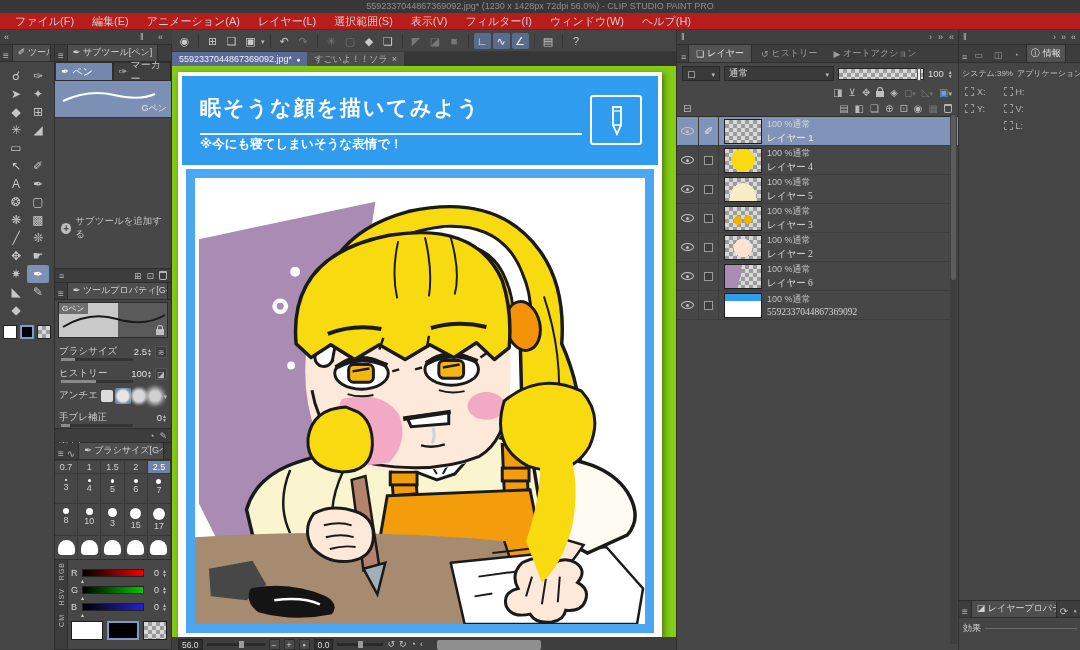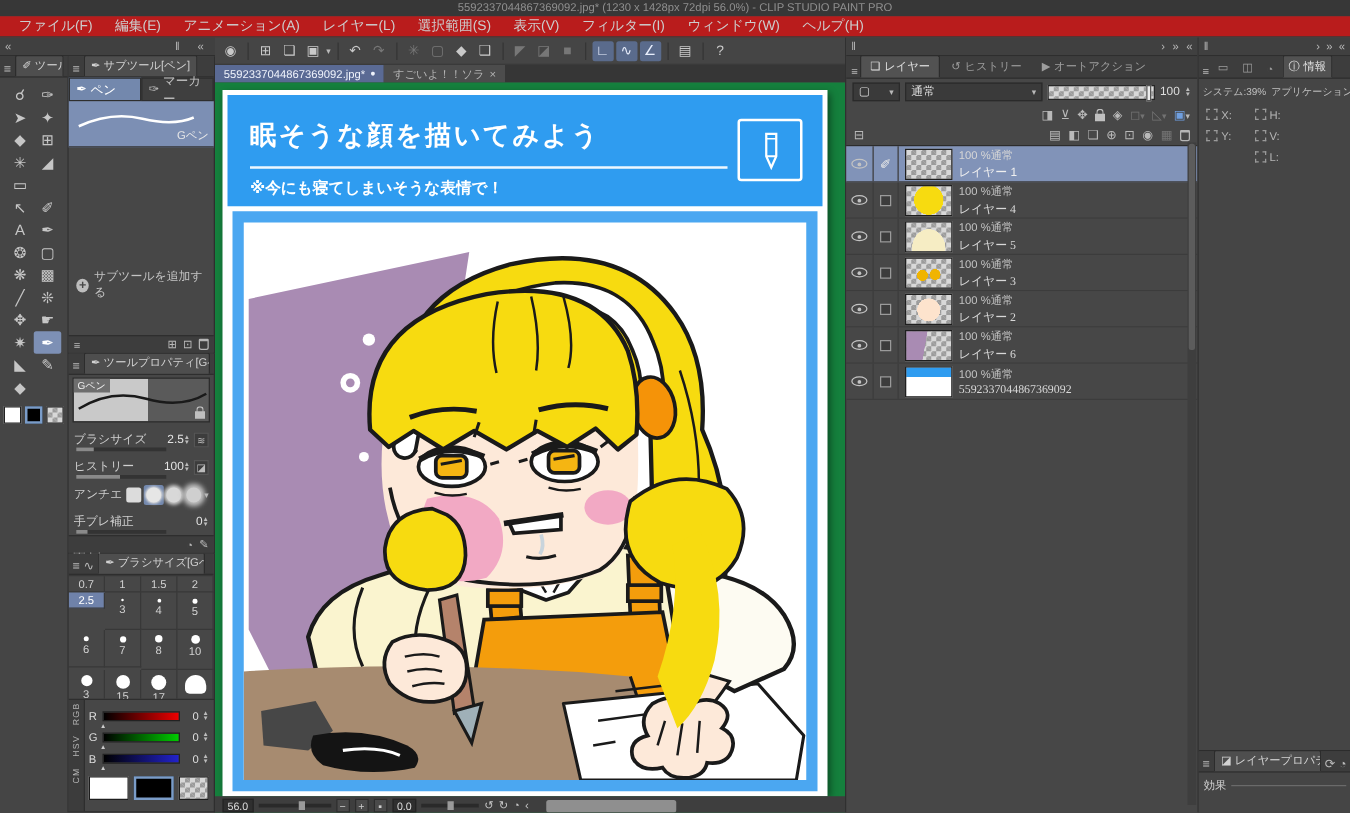--- a/index.html
+++ b/index.html
@@ -76,21 +76,21 @@
   .aa2{box-shadow:0 0 2px 1px #dcdcdc;background:#e6e6e6;}
   .aa3{box-shadow:0 0 3px 2px #cfcfcf;background:#d8d8d8;}
   .aa4{box-shadow:0 0 4px 3px #c4c4c4;background:#cfcfcf;}
   .aawrap{width:16px;height:16px;display:flex;align-items:center;justify-content:center;border-radius:2px;}
   .aawrap.on{background:#7388ad;}
   .chkrow{display:flex;align-items:center;gap:4px;padding:3px 4px;font-size:9.5px;color:#d0d0d0;}
   .chkrow .pbox{width:10px;height:10px;border:1px solid #777;background:#555;color:#ddd;font-size:9px;line-height:9px;text-align:center;}
   #toolprop .cutrow{height:8px;margin:0 4px;background:#3a3a3a;border-radius:2px;opacity:.6;}
 
   #brushsize{top:443px;height:117px;overflow:hidden;}
-  #bsgrid{display:grid;grid-template-columns:repeat(4,1fr);border-top:1px solid #383838;}
+  #bsgrid{display:grid;grid-template-columns:repeat(5,1fr);border-top:1px solid #383838;}
   #bsgrid .bcell{border-right:1px solid #383838;border-bottom:1px solid #383838;text-align:center;color:#d0d0d0;font-size:9px;position:relative;}
   #bsgrid .r0{height:13px;line-height:13px;}
   #bsgrid .r1{height:30px;padding-top:3px;} 
   #bsgrid .r2{height:32px;padding-top:2px;}
   #bsgrid .r3{height:26px;}
   #bsgrid .bsel{background:#6f82aa;color:#fff;}
   .dot{display:block;margin:2px auto 1px auto;background:#fff;border-radius:50%;}
   .blob{display:block;margin:4px auto 0 auto;width:17px;height:15px;background:#fff;border-radius:9px 9px 4px 4px;}
 
   #colorpanel{top:560px;height:90px;display:flex;}
@@ -114,26 +114,26 @@
   
   #cmdbar{left:172px;top:30px;width:504px;height:22px;background:#454545;border-bottom:1px solid #3a3a3a;display:flex;align-items:center;padding:0 4px;gap:2px;}
   #cmdbar .ci{width:17px;height:16px;line-height:16px;text-align:center;font-size:11px;color:#c9c9c9;border-radius:2px;}
   #cmdbar .act{background:#5a6b8c;color:#e8eefc;}
   #cmdbar .sep{width:1px;height:14px;background:#353535;margin:0 3px;}
   #tabsbar{left:172px;top:52px;width:504px;height:14px;background:#363636;display:flex;align-items:stretch;}
   .dtab{display:flex;align-items:center;gap:4px;padding:0 7px;font-size:9px;}
   .dtab.on{background:#5a6a94;color:#eef2fb;}
   .dtab.off{background:#4c4c4c;color:#b5b5b5;}
   .dtab .mark{font-size:7px;}
-  #canvasview{left:172px;top:66px;width:504px;height:584px;background:#15803d;}
+  #canvasview{left:172px;top:66px;width:504px;height:584px;background:#84cc16;}
   #page{position:absolute;left:6px;top:6px;width:484px;height:565px;background:#fff;box-shadow:2px 2px 6px rgba(0,0,0,.45);}
   #banner{position:absolute;left:4px;top:4px;width:476px;height:89px;background:#2f9cf0;}
   #banner .bt{position:absolute;left:18px;top:18px;color:#fff;font-size:21px;font-weight:bold;letter-spacing:2px;}
   #banner .rule{position:absolute;left:18px;top:57px;width:382px;height:2px;background:rgba(255,255,255,.92);}
-  #banner .bs{position:absolute;left:18px;top:66px;color:#fff;font-size:12.5px;font-weight:bold;}
+  #banner .bs{position:absolute;left:18px;top:60px;color:#fff;font-size:12.5px;font-weight:bold;}
   #pencilbox{position:absolute;right:16px;top:19px;width:52px;height:50px;border:2px solid #fff;border-radius:3px;}
   #pencilbox svg{position:absolute;left:13px;top:7px;}
   #frame{position:absolute;left:8px;top:97px;width:468px;height:464px;border:9px solid #4ba7f1;background:#fff;}
   #frame svg{display:block;width:450px;height:446px;}
 
   #canvstatus{left:172px;top:637px;width:504px;height:13px;background:#3e3e3e;display:flex;align-items:flex-start;gap:4px;padding:2px 6px;font-size:8.5px;color:#bbb;}
   #canvstatus .vbox{background:#2f2f2f;border:1px solid #242424;padding:0 3px;height:11px;line-height:10px;color:#ddd;}
   #canvstatus .srail{width:58px;height:3px;background:#2a2a2a;margin-top:4px;position:relative;}
   #canvstatus .srail i{position:absolute;top:-2px;width:5px;height:7px;background:#9a9a9a;}
   #canvstatus .sbtn{width:11px;height:11px;line-height:10px;text-align:center;background:#4a4a4a;border:1px solid #2c2c2c;color:#ccc;}

